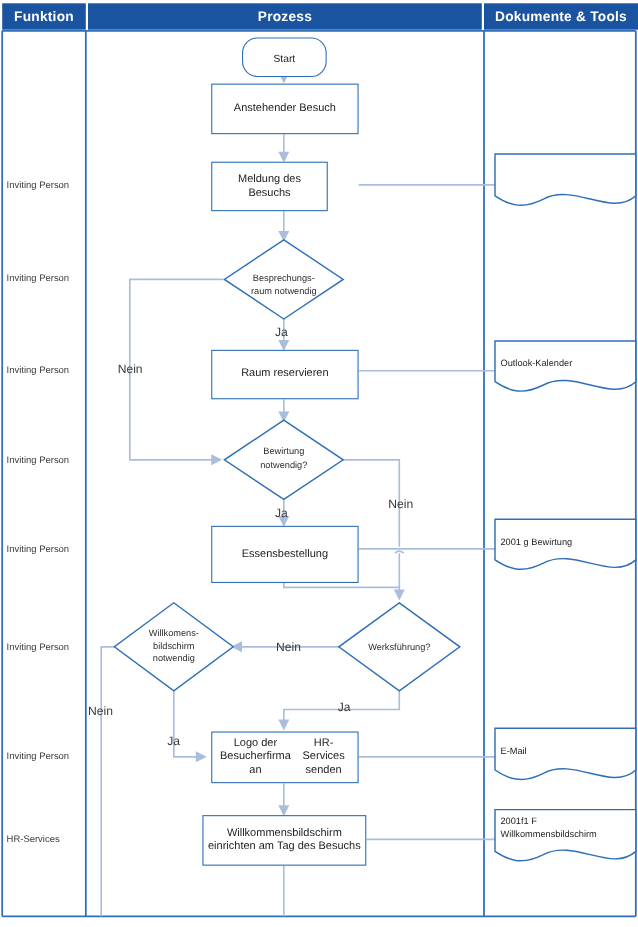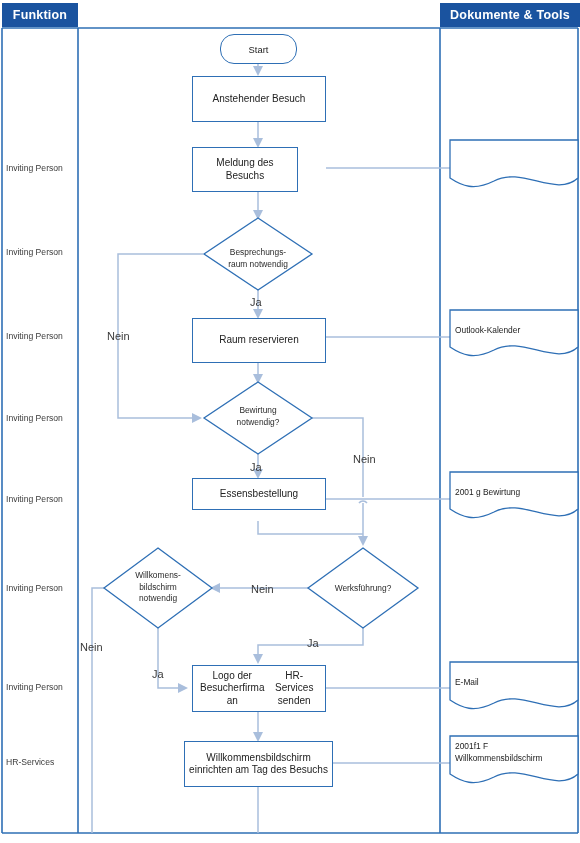--- a/index.html
+++ b/index.html
@@ -27,20 +27,21 @@
   .edgelbl{position:absolute;font-size:11px;color:#3a3a3a;}
   .doctext{position:absolute;font-size:8.4px;color:#222;line-height:11.5px;
            white-space:nowrap;}
 </style>
 </head>
 <body>
 
 <div id="root">
 
   <div class="hdr fn">Funktion</div>
+  <div class="hdr pr">Prozess</div>
   <div class="hdr dk">Dokumente &amp; Tools</div>
 
   <svg id="svg" viewBox="0 0 580 843" xmlns="http://www.w3.org/2000/svg">
     <g stroke="#2E6FB5" stroke-width="1.6" fill="none">
       <line x1="2" y1="28" x2="2" y2="833"></line>
       <line x1="78" y1="28" x2="78" y2="833"></line>
       <line x1="440" y1="28" x2="440" y2="833"></line>
       <line x1="578" y1="28" x2="578" y2="833"></line>
       <line x1="2" y1="833" x2="578" y2="833"></line>
       <line x1="2" y1="28" x2="578" y2="28"></line>
@@ -126,39 +127,39 @@
 
   <div class="rowlabel" style="top:163px">Inviting Person</div>
   <div class="rowlabel" style="top:247px">Inviting Person</div>
   <div class="rowlabel" style="top:331px">Inviting Person</div>
   <div class="rowlabel" style="top:413px">Inviting Person</div>
   <div class="rowlabel" style="top:494px">Inviting Person</div>
   <div class="rowlabel" style="top:583px">Inviting Person</div>
   <div class="rowlabel" style="top:682px">Inviting Person</div>
   <div class="rowlabel" style="top:757px">HR-Services</div>
 
-  <div class="node term" style="left:220px;top:34px;width:77px;height:30px;">Start</div>
+  <div class="node term" style="left:220px;top:34px;width:77px;height:36px;">Start</div>
 
   <div class="node pbox" style="left:192px;top:76px;width:134px;height:46px;">Anstehender Besuch</div>
 
   <div class="node pbox" style="left:192px;top:147px;width:106px;height:45px;">Meldung des Besuchs</div>
 
   <div class="dlabel" style="left:219px;top:247px;text-align:center;width:78px;">
     <span>Besprechungs-</span><br>
     <span>raum notwendig</span>
   </div>
 
   <div class="node pbox" style="left:192px;top:318px;width:134px;height:45px;">Raum reservieren</div>
 
   <div class="dlabel" style="left:224px;top:405px;text-align:center;width:68px;">
     <span>Bewirtung</span><br>
     <span>notwendig?</span>
   </div>
 
-  <div class="node pbox" style="left:192px;top:478px;width:134px;height:32px;">Essensbestellung</div>
+  <div class="node pbox" style="left:192px;top:478px;width:134px;height:52px;">Essensbestellung</div>
 
   <div class="dlabel" style="left:323px;top:583px;text-align:center;width:80px;">Werksführung?</div>
 
   <div class="dlabel" style="left:118px;top:570px;text-align:center;width:80px;">
     <span>Willkomens-</span><br>
     <span>bildschirm</span><br>
     <span>notwendig</span>
   </div>
 
   <div class="node pbox" style="left:192px;top:665px;width:134px;height:47px;flex-direction:row;">

